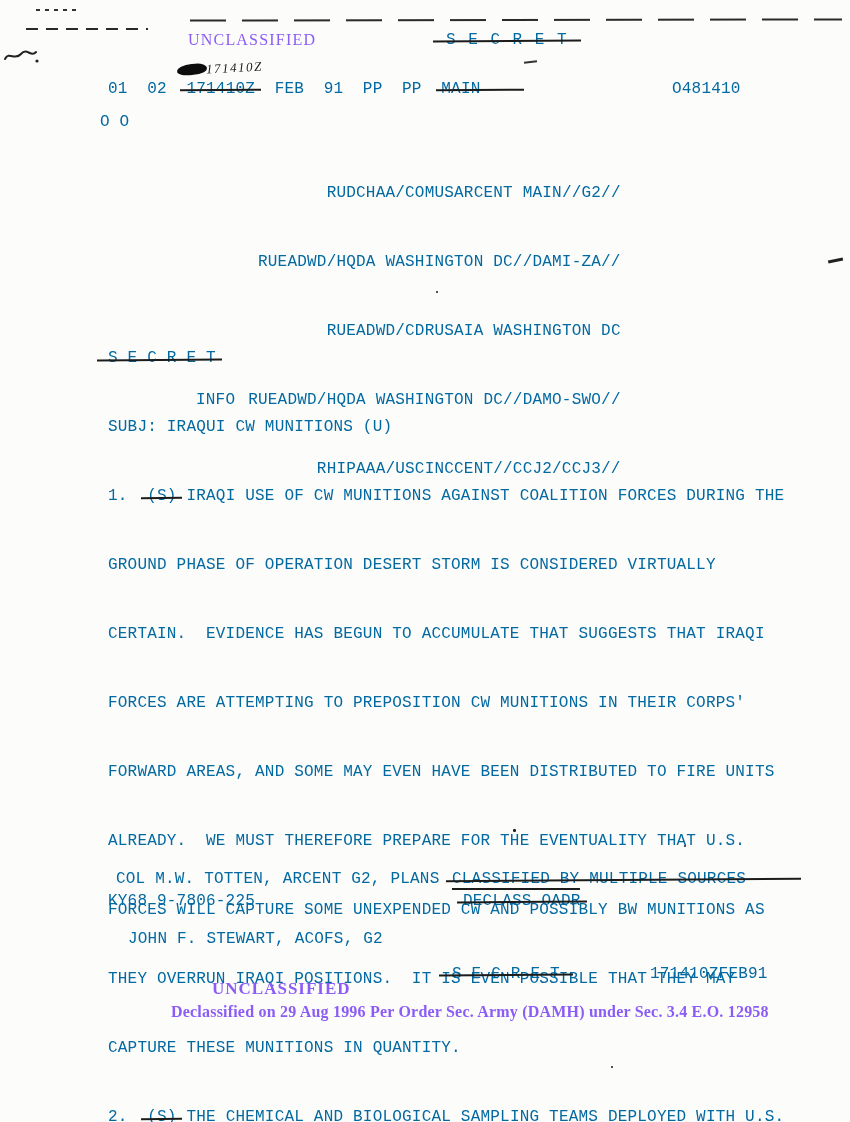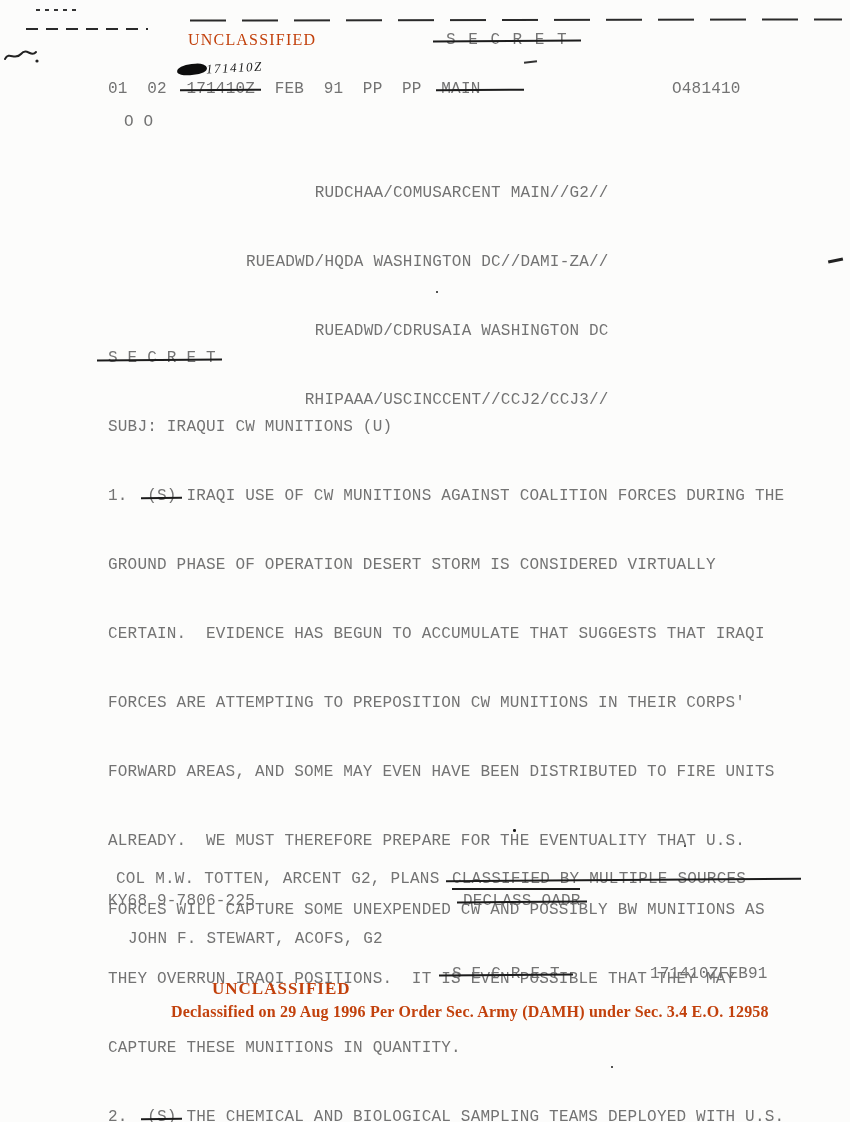--- a/index.html
+++ b/index.html
@@ -3,22 +3,22 @@
 <meta charset="utf-8">
 <style>
   html,body{margin:0;padding:0;}
   body{background:#d9d9d9;}
   .page{
     position:relative;width:850px;height:1122px;margin:0 auto;
     background:#fcfcfb;overflow:hidden;color:#161616;
     font-family:"Liberation Mono","DejaVu Sans Mono",monospace;
   }
   .abs{position:absolute;}
-  .mono{font-family:"Liberation Mono","DejaVu Sans Mono",monospace;font-size:16px;letter-spacing:0.2px;white-space:pre;color:#737373;}
-  .serif{font-family:"Liberation Serif","DejaVu Serif",serif;white-space:pre;color:#c2410c;}
+  .mono{font-family:"Liberation Mono","DejaVu Sans Mono",monospace;font-size:16px;letter-spacing:0.2px;white-space:pre;color:#0369a1;}
+  .serif{font-family:"Liberation Serif","DejaVu Serif",serif;white-space:pre;color:#8b5cf6;}
 
   
   .addr{left:196px;top:141px;}
   .addr>div{height:33px;line-height:33px;text-align:right;}
   .pad{padding-left:50px;}
   .info-label{margin-right:13px;}
   .bodyblock{left:108px;top:306px;}
   .bodyblock>div{height:33px;line-height:33px;}
 
   
@@ -59,26 +59,27 @@
   <div class="dot" style="left:513px;top:829px;width:2.5px;height:2.5px;"></div>
   <div class="dot" style="left:684px;top:845px;width:2px;height:2px;"></div>
   <div class="dot" style="left:611px;top:1066px;width:2px;height:2px;"></div>
   <div class="dot" style="left:436px;top:291px;width:2px;height:2px;"></div>
 
   <div class="abs serif" style="left:188px;top:31px;font-size:16px;letter-spacing:1.2px;">UNCLASSIFIED</div>
   <div class="abs mono" style="left:446px;top:31px;letter-spacing:1.5px;"><span class="strike sx-wide">S E C R E T</span></div>
 
   <div class="abs mono" style="left:108px;top:80px;"><span>01  02  </span><span class="strike">171410Z</span><span>  FEB  91  PP  PP  </span><span class="strike sx-ssss">MAIN</span></div>
   <div class="abs mono" style="left:672px;top:80px;">O481410</div>
-  <div class="abs mono" style="left:124px;top:113px;">O O</div>
+  <div class="abs mono" style="left:100px;top:113px;">O O</div>
 
   <div class="abs mono addr">
     <div class="pad">RUDCHAA/COMUSARCENT MAIN//G2//</div>
     <div class="pad">RUEADWD/HQDA WASHINGTON DC//DAMI-ZA//</div>
     <div class="pad">RUEADWD/CDRUSAIA WASHINGTON DC</div>
+    <div><span class="info-label">INFO</span><span>RUEADWD/HQDA WASHINGTON DC//DAMO-SWO//</span></div>
     <div class="pad">RHIPAAA/USCINCCENT//CCJ2/CCJ3//</div>
   </div>
 
   <div class="abs mono bodyblock">
     <div><span class="strike sx-left">S E C R E T</span></div>
     <div>SUBJ: IRAQUI CW MUNITIONS (U)</div>
     <div><span>1.  </span><span class="strike">(S)</span><span> IRAQI USE OF CW MUNITIONS AGAINST COALITION FORCES DURING THE</span></div>
     <div>GROUND PHASE OF OPERATION DESERT STORM IS CONSIDERED VIRTUALLY</div>
     <div>CERTAIN.  EVIDENCE HAS BEGUN TO ACCUMULATE THAT SUGGESTS THAT IRAQI</div>
     <div>FORCES ARE ATTEMPTING TO PREPOSITION CW MUNITIONS IN THEIR CORPS'</div>

